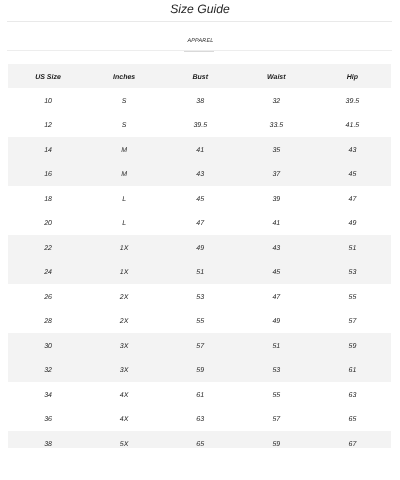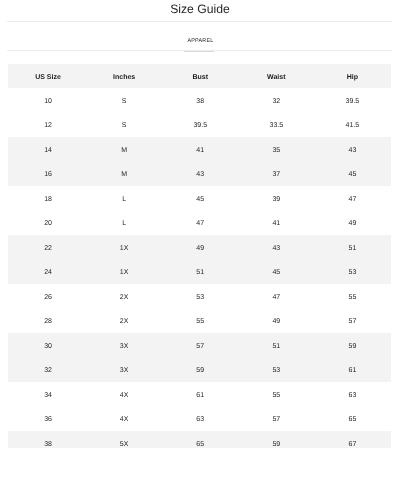--- a/index.html
+++ b/index.html
@@ -16,20 +16,21 @@
     color: #232323;
     -webkit-font-smoothing: antialiased;
     text-rendering: geometricPrecision;
   }
   .page {
     position: relative;
     width: 400px;
     height: 448px;
     overflow: hidden;
     background: #ffffff;
+    font-style: italic;
   }
 
   
   .title {
     position: absolute;
     left: 0;
     right: 0;
     top: 2px;
     text-align: center;
     font-size: 12.2px;

